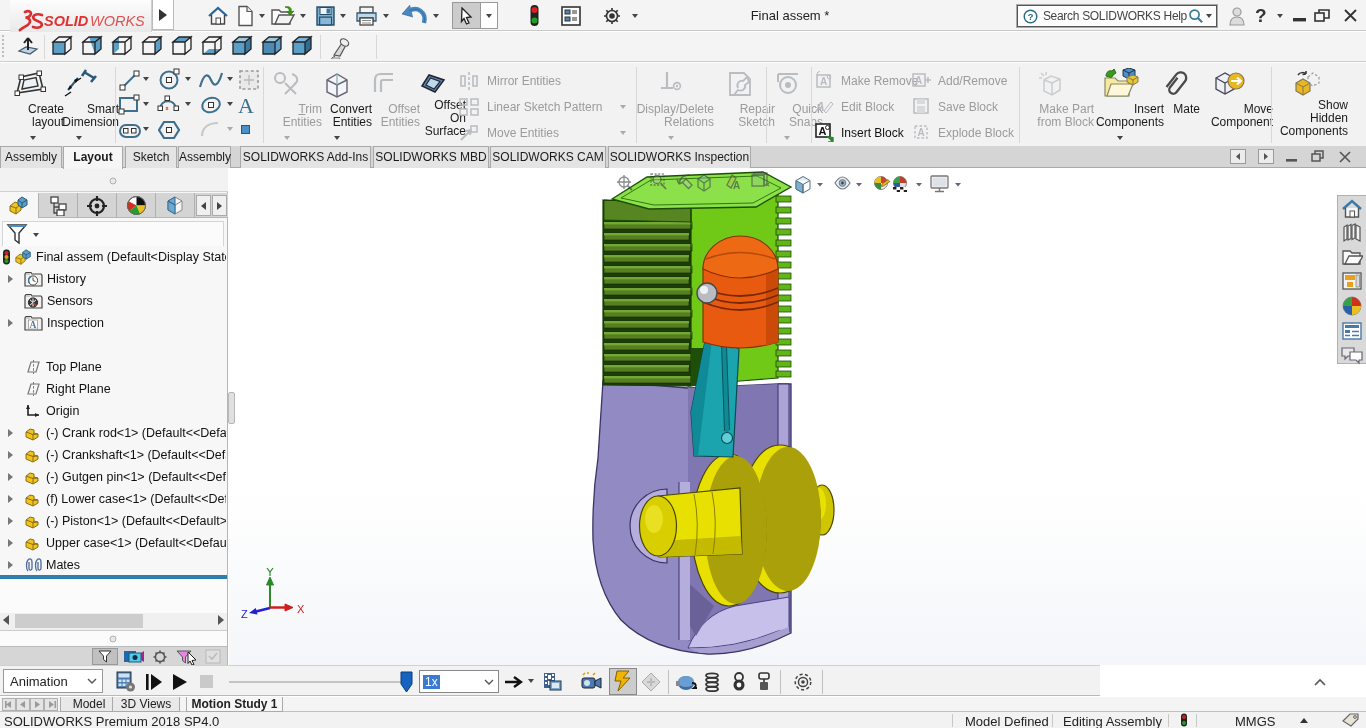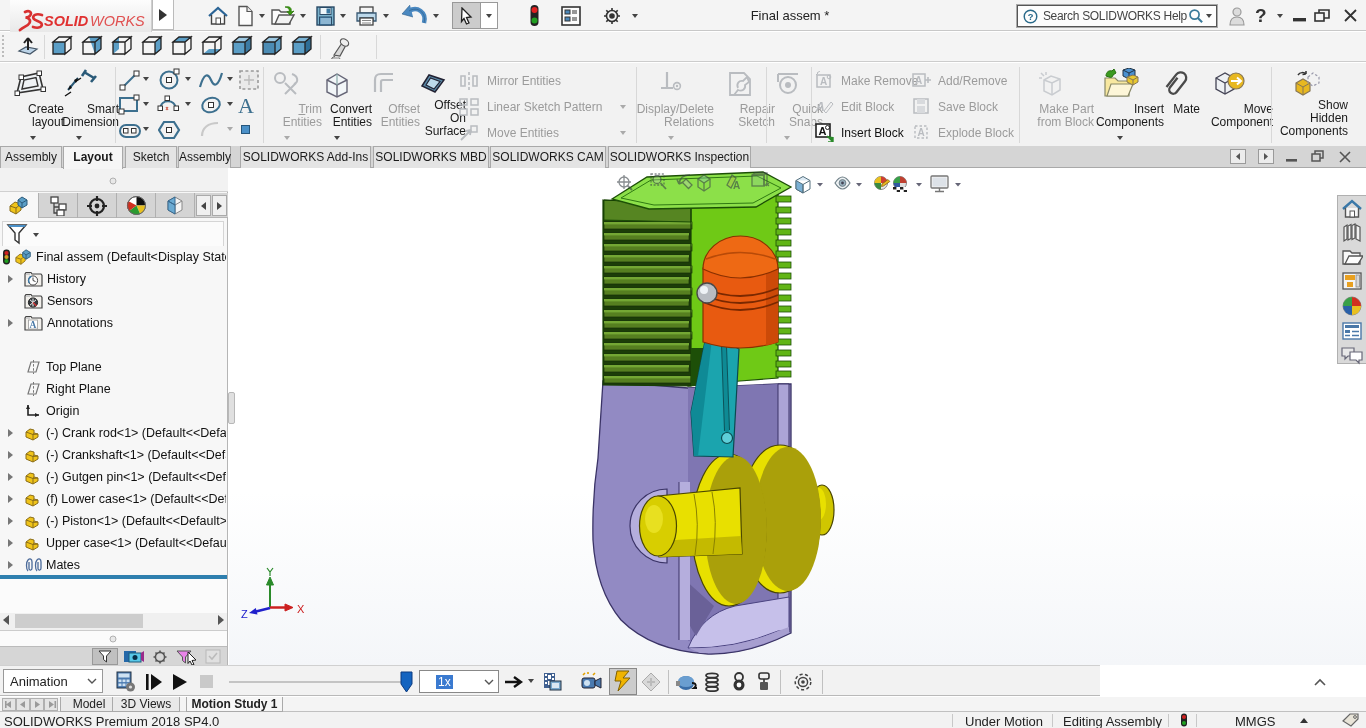--- a/index.html
+++ b/index.html
@@ -649,21 +649,21 @@
           <span>Sensors</span>
         </div>
         <div class="trow" style="top:66px">
             <span class="arr"></span>
           <svg class="ticon" width="19" height="16" viewBox="0 0 19 16">
               <path d="M1,15 V3 L2,1.5 H7 L8,3 H17 L18,4.5 V15 Z" fill="#f2f0ec" stroke="#444" stroke-width="1.2"></path>
               <rect x="2" y="2" width="4" height="2" fill="#ccc"></rect>
               <rect x="4.5" y="5" width="9" height="9" fill="#fff" stroke="#999" stroke-width="0.8"></rect>
               <text x="5.6" y="13" font-size="9.5" font-weight="bold" fill="#4a7aa8" font-family="Liberation Serif,serif">A</text>
             </svg>
-          <span>Annotations</span>
+          <span>Inspection</span>
         </div>
         <div class="trow" style="top:110px">
             <span class="noarr"></span>
           <svg class="ticon" width="18" height="16" viewBox="0 0 18 16">
               <path d="M4,13 L7,3 L15,3 L12,13 Z" fill="none" stroke="#777" stroke-width="1.2"></path>
               <path d="M9.5,1 V15" stroke="#777" stroke-width="1" stroke-dasharray="2.5 1.6"></path>
             </svg>
           <span>Top Plane</span>
         </div>
         <div class="trow" style="top:132px">
@@ -1059,21 +1059,21 @@
         <path d="M1,1 L15,9 L1,17 Z" fill="#111"></path>
       </svg>
     <svg width="13" height="13" viewBox="0 0 13 13" style="position:absolute;left:200px;top:9px">
         <rect x="0" y="0" width="13" height="13" fill="#c9c9c9"></rect>
       </svg>
     <div style="position:absolute;left:229px;top:15px;width:172px;height:2px;background:#c4c4c4"></div>
     <svg width="13" height="22" viewBox="0 0 13 22" style="position:absolute;left:400px;top:5px">
         <path d="M1,1 H12 V13 L6.5,21 L1,13 Z" fill="#1464c0" stroke="#0a3a80"></path>
       </svg>
     <div style="position:absolute;left:419px;top:4px;width:80px;height:23px;background:#fff;border:1px solid #888;font-size:12px;display:flex;align-items:center">
-        <span style="margin-left:16px;background:#3a7ad0;color:#fff;padding:0 2px">1x</span>
+        <span style="margin-left:3px;background:#3a7ad0;color:#fff;padding:0 2px">1x</span>
         <span style="flex:1"></span>
         <svg width="10" height="6" viewBox="0 0 10 6" style="margin-right:4px">
           <path d="M1,1 L5,5 L9,1" fill="none" stroke="#555" stroke-width="1.4"></path>
         </svg>
       </div>
     <svg width="18" height="12" viewBox="0 0 18 12" style="position:absolute;left:505px;top:10px">
         <path d="M0,6 H14 M9,1 L16,6 L9,11" stroke="#111" stroke-width="2.4" fill="none"></path>
       </svg>
     <span class="dd" style="position:absolute;left:528px;top:13px"></span>
     <svg width="19" height="19" viewBox="0 0 19 19" style="position:absolute;left:543px;top:6px">
@@ -1158,21 +1158,21 @@
           <path d="M47,3 L52,6.5 L47,10 Z M52.5,3 h1.6 v7 h-1.6 Z"></path>
         </g>
     </svg>
     <div class="btab" style="left:60px;width:58px;line-height:14px">Model</div>
     <div class="btab" style="left:112px;width:68px;line-height:14px">3D Views</div>
     <div class="btab" style="left:186px;width:97px;line-height:14px;background:#f6f6f6;font-weight:bold">Motion Study 1</div>
   </div>
   <div id="statusbar">
     <span style="position:absolute;left:4px;top:2px">SOLIDWORKS Premium 2018 SP4.0</span>
     <div class="vsep" style="left:952px;top:2px;height:13px;background:#c8c8c8"></div>
-    <span style="position:absolute;left:965px;top:2px">Under Motion</span>
+    <span style="position:absolute;left:965px;top:2px">Model Defined</span>
     <div class="vsep" style="left:1052px;top:2px;height:13px;background:#c8c8c8"></div>
     <span style="position:absolute;left:1063px;top:2px">Editing Assembly</span>
     <div class="vsep" style="left:1168px;top:2px;height:13px;background:#c8c8c8"></div>
     <svg width="8" height="14" viewBox="0 0 8 14" style="position:absolute;left:1180px;top:1px">
         <rect x="1" y="0.5" width="6" height="13" rx="3" fill="#222"></rect>
         <circle cx="4" cy="4" r="2" fill="#d02020"></circle>
         <circle cx="4" cy="10" r="2" fill="#20a020"></circle>
       </svg>
     <div class="vsep" style="left:1196px;top:2px;height:13px;background:#c8c8c8"></div>
     <span style="position:absolute;left:1235px;top:2px">MMGS</span>

